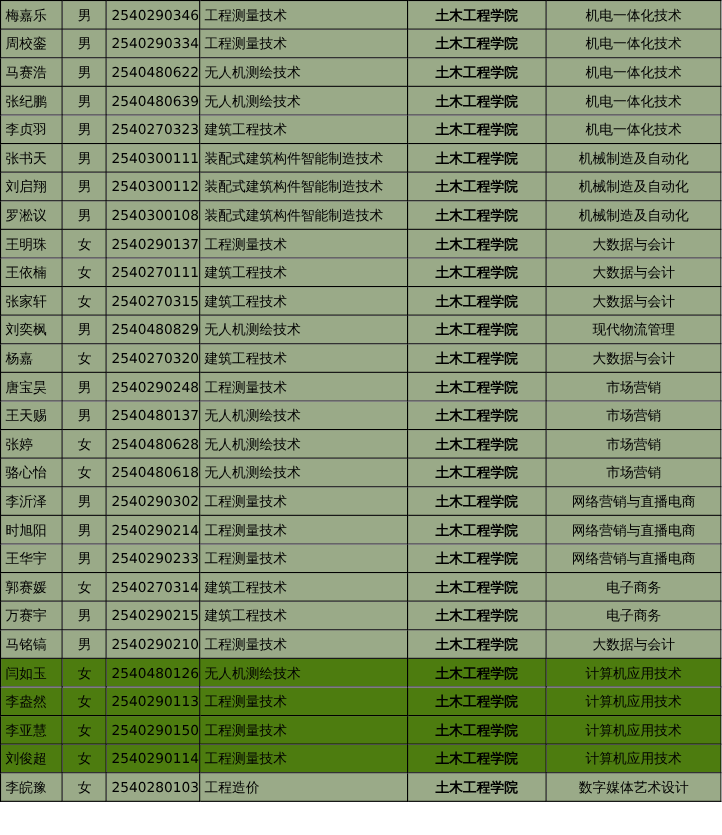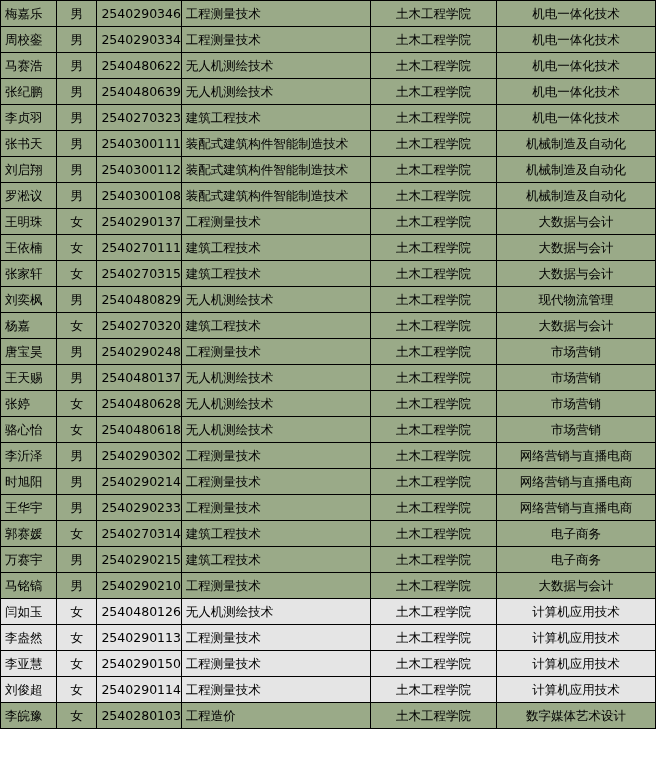--- a/index.html
+++ b/index.html
@@ -32,26 +32,26 @@
   col.c-sex   { width: 40px; }
   col.c-id    { width: 84px; }
   col.c-major { width: 188px; }
   col.c-college { width: 126px; }
   col.c-target { width: 158px; }
 
   td.name { text-align: left; padding-left: 5px; margin-left: 20px; }
   td.sex { text-align: center; }
   td.id { text-align: right; }
   td.major { text-align: left; padding-left: 6px; }
-  td.college { text-align: center; }
+  td.college { text-align: center; font-weight: bold; }
   td.target { text-align: center; padding-left: 6px; }
 
   
   tr.sh-green td { background: #9aaa88; }
-  tr.sh-gray td  { background: #e5e5e5; }
+  tr.sh-gray td  { background: #4d7c0f; }
 </style>
 </head>
 <body>
 
 <table class="roster">
   <colgroup>
     <col class="c-name">
       <col class="c-sex">
       <col class="c-id">
     <col class="c-major">

